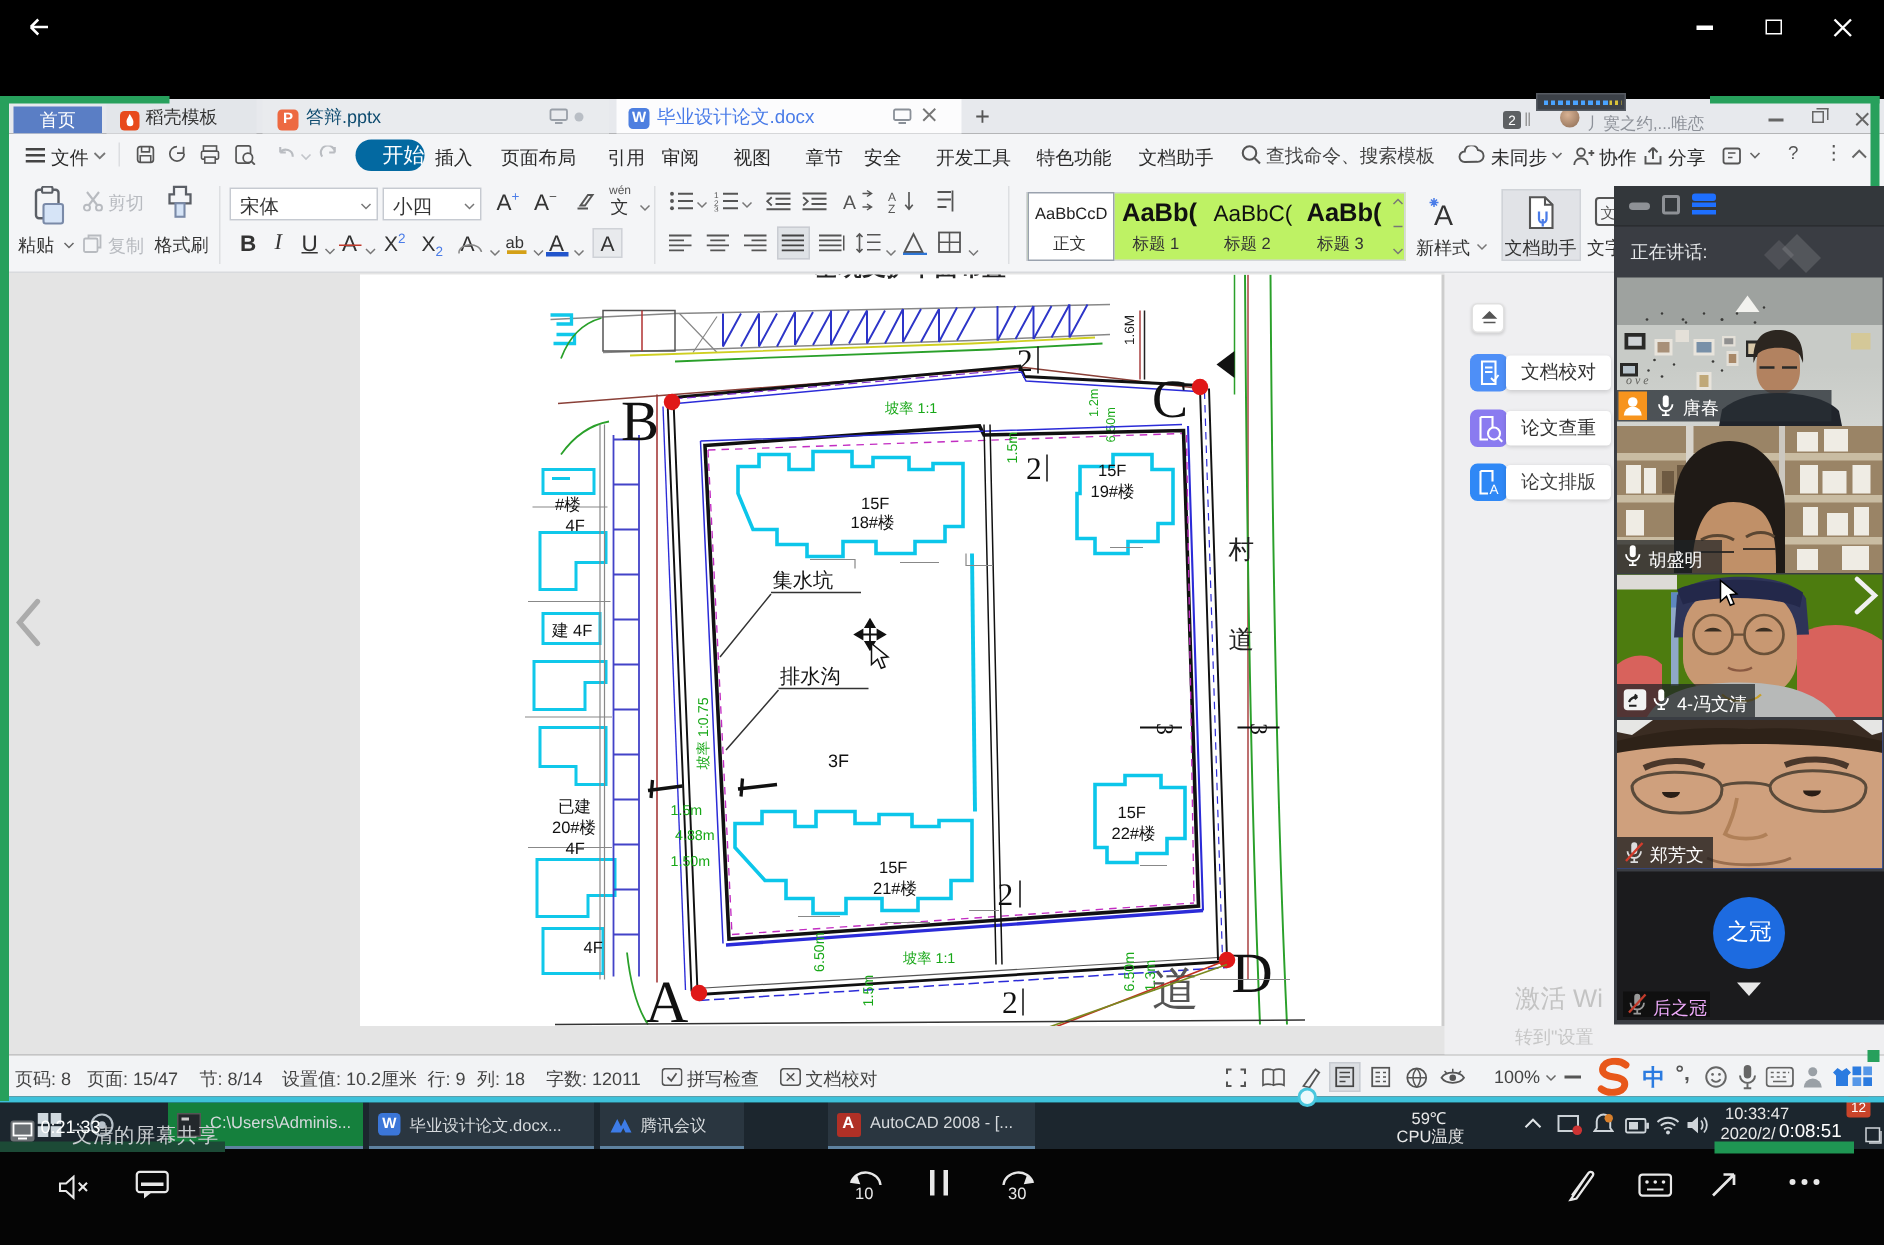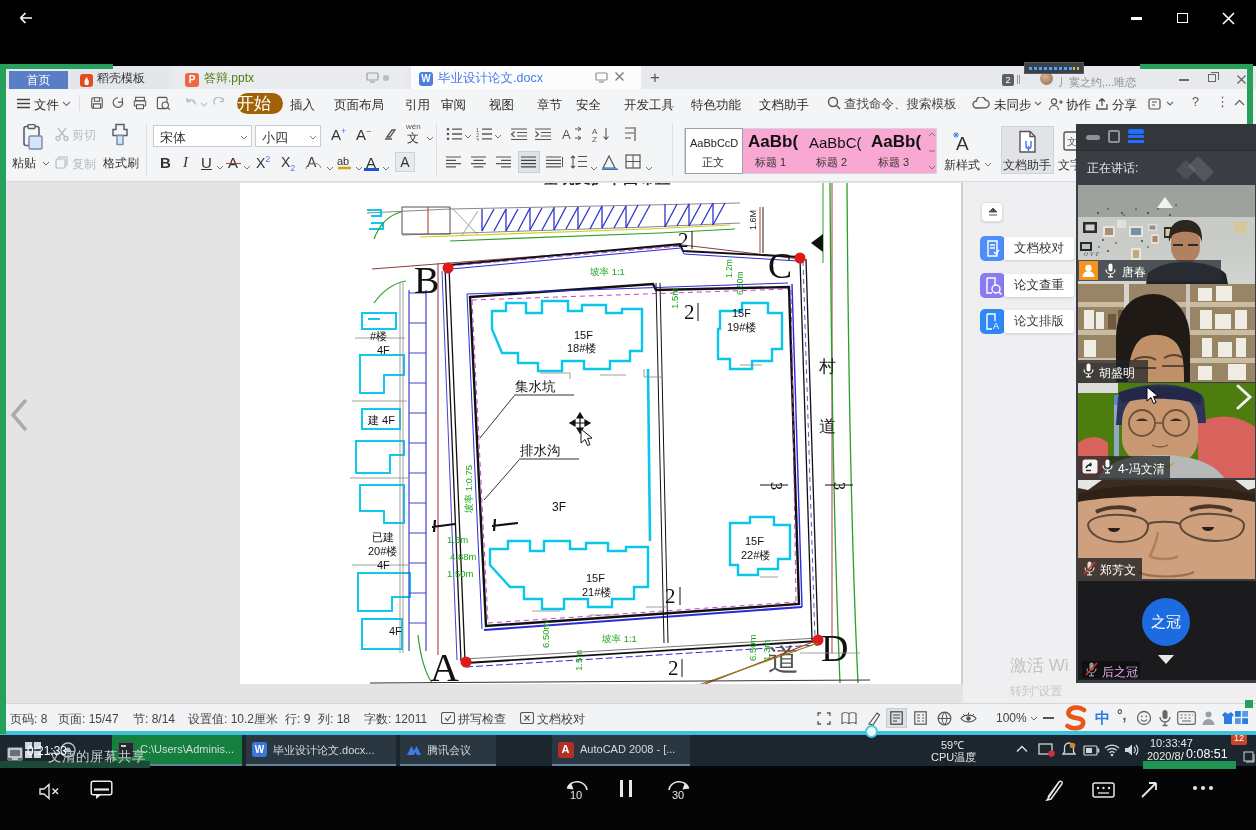--- a/index.html
+++ b/index.html
@@ -29,21 +29,21 @@
   <div class="abs" style="left:71px;top:4px;width:100px;height:23px;background:#E3E6EA;"></div>
   <div class="abs" style="left:80px;top:12px;width:13px;height:13px;background:#E84A1C;border-radius:3px;">
      <svg width="13" height="13" viewBox="0 0 13 13">
         <path d="M6.5 2 C5 5 4 6 4.5 8 a2.2 2.2 0 0 0 4.4 0 C9.3 6.4 8 4.5 6.5 2z" fill="#fff"></path>
       </svg>
   </div>
   <div class="abs txt" style="left:97px;top:8px;font-size:12px;color:#333;">稻壳模板</div>
 
   <div class="abs" style="left:175px;top:4px;width:231px;height:23px;background:#E9EBEE;"></div>
   <div class="abs" style="left:185px;top:11px;width:14px;height:14px;background:#ED6941;border-radius:3px;color:#fff;font-size:10px;font-weight:bold;text-align:center;line-height:14px;">P</div>
-  <div class="abs txt" style="left:204px;top:8px;font-size:12px;color:#4d7c0f;">答辩.pptx</div>
+  <div class="abs txt" style="left:204px;top:8px;font-size:12px;color:#0c4a6e;">答辩.pptx</div>
   <svg class="abs" style="left:366px;top:10px;" width="13" height="11" viewBox="0 0 13 11">
       <rect x="1" y="1" width="11" height="7" rx="1" fill="none" stroke="#9aa0a8" stroke-width="1.2"></rect>
       <path d="M4 10 h5" stroke="#9aa0a8" stroke-width="1.2"></path>
     </svg>
   <div class="abs" style="left:383px;top:13px;width:6px;height:6px;border-radius:50%;background:#b9bec5;"></div>
 
   <div class="abs" style="left:411px;top:4px;width:230px;height:23px;background:#FCFCFD;"></div>
   <div class="abs" style="left:419px;top:10px;width:14px;height:14px;background:#4D7FE0;border-radius:3px;color:#fff;font-size:10px;font-weight:bold;text-align:center;line-height:14px;">W</div>
   <div class="abs txt" style="left:438px;top:8px;font-size:12.5px;color:#4a7ce8;">毕业设计论文.docx</div>
   <svg class="abs" style="left:595px;top:10px;" width="13" height="11" viewBox="0 0 13 11">
@@ -105,21 +105,21 @@
   <svg class="abs" style="left:184px;top:8px;" width="14" height="13" viewBox="0 0 15 14">
       <path d="M3 5 a5 5 0 0 1 9 3 M3 5 v-4 M3 5 h4" fill="none" stroke="#b9bcc1" stroke-width="1.5"></path>
     </svg>
   <svg class="abs" style="left:200px;top:13px;" width="8" height="5" viewBox="0 0 8 5">
       <path d="M1 1 L4 4 L7 1" stroke="#c2c5ca" stroke-width="1.1" fill="none"></path>
     </svg>
   <svg class="abs" style="left:212px;top:8px;" width="14" height="13" viewBox="0 0 15 14">
       <path d="M12 5 a5 5 0 1 0 -9 3 M12 5 v-4 M12 5 h-4" fill="none" stroke="#b9bcc1" stroke-width="1.5"></path>
     </svg>
 
-  <div class="abs" style="left:237px;top:4px;width:46px;height:21px;background:#a16207;border-radius:11px;color:#fff;text-align:left;line-height:21px;font-size:17px;">开始</div>
+  <div class="abs" style="left:237px;top:4px;width:46px;height:21px;background:#0369a1;border-radius:11px;color:#fff;text-align:right;line-height:21px;font-size:14px;">开始</div>
   <div class="abs txt" style="left:290px;top:8px;">插入</div>
   <div class="abs txt" style="left:334px;top:8px;">页面布局</div>
   <div class="abs txt" style="left:405px;top:8px;">引用</div>
   <div class="abs txt" style="left:441px;top:8px;">审阅</div>
   <div class="abs txt" style="left:489px;top:8px;">视图</div>
   <div class="abs txt" style="left:537px;top:8px;">章节</div>
   <div class="abs txt" style="left:576px;top:8px;">安全</div>
   <div class="abs txt" style="left:624px;top:8px;">开发工具</div>
   <div class="abs txt" style="left:691px;top:8px;">特色功能</div>
   <div class="abs txt" style="left:759px;top:8px;">文档助手</div>
@@ -313,21 +313,21 @@
     </svg>
   <svg class="abs" style="left:625px;top:36px;" width="17" height="16" viewBox="0 0 17 16">
       <rect x="1" y="1" width="14" height="13" fill="none" stroke="#555" stroke-width="1.2"></rect>
       <path d="M1 7.5 h14 M8 1 v13" stroke="#555" stroke-width="1"></path>
     </svg>
   <svg class="abs" style="left:645px;top:48px;" width="8" height="5" viewBox="0 0 8 5">
       <path d="M1 1 L4 4 L7 1" stroke="#777" stroke-width="1" fill="none"></path>
     </svg>
   <div class="abs" style="left:672px;top:6px;width:1px;height:52px;background:#DDDFE2;"></div>
 
-  <div class="abs" style="left:684px;top:10px;width:253px;height:46px;background:#f9a8d4;border:1px solid #D4D6DA;">
+  <div class="abs" style="left:684px;top:10px;width:253px;height:46px;background:#bef264;border:1px solid #D4D6DA;">
     <div class="abs" style="left:0px;top:-1px;width:58px;height:46px;background:#fff;border:1px solid #9aa2ae;"></div>
     <div class="abs txt" style="left:5px;top:8px;font-size:11px;color:#222;">AaBbCcD</div>
     <div class="abs txt" style="left:17px;top:26px;font-size:11px;">正文</div>
     <div class="abs txt" style="left:63px;top:3px;font-size:17px;font-weight:bold;color:#111;">AaBb(</div>
     <div class="abs txt" style="left:70px;top:26px;font-size:11px;">标题 1</div>
     <div class="abs txt" style="left:124px;top:5px;font-size:15px;color:#111;">AaBbC(</div>
     <div class="abs txt" style="left:131px;top:26px;font-size:11px;">标题 2</div>
     <div class="abs txt" style="left:186px;top:3px;font-size:17px;font-weight:bold;color:#111;">AaBb(</div>
     <div class="abs txt" style="left:193px;top:26px;font-size:11px;">标题 3</div>
     <svg class="abs" style="left:243px;top:2px;" width="8" height="40" viewBox="0 0 8 40">
@@ -721,21 +721,21 @@
     </svg>
   <svg class="abs" style="left:1104px;top:8px;" width="16" height="14" viewBox="0 0 16 14">
       <path d="M1 5 a10 10 0 0 1 14 0 M3.2 7.4 a7 7 0 0 1 9.6 0 M5.4 9.8 a4 4 0 0 1 5.2 0" fill="none" stroke="#cfd5da" stroke-width="1.3"></path>
       <circle cx="8" cy="12" r="1.3" fill="#cfd5da"></circle>
     </svg>
   <svg class="abs" style="left:1124px;top:8px;" width="16" height="14" viewBox="0 0 16 14">
       <path d="M1 5 h3 L8 1.5 V12.5 L4 9 H1 z" fill="#cfd5da"></path>
       <path d="M10 4 a4.5 4.5 0 0 1 0 6 M12 2 a7.5 7.5 0 0 1 0 10" fill="none" stroke="#cfd5da" stroke-width="1.2"></path>
     </svg>
   <div class="abs txt" style="left:1150px;top:2px;font-size:11px;color:#e8e8e8;">10:33:47</div>
-  <div class="abs txt" style="left:1147px;top:15px;font-size:11px;color:#e8e8e8;">2020/8/</div>
+  <div class="abs txt" style="left:1147px;top:15px;font-size:11px;color:#e8e8e8;">2020/2/</div>
   <div class="abs" style="left:1231px;top:-4px;width:16px;height:14px;background:#C9442A;border-radius:2px;color:#fff;font-size:9px;text-align:center;line-height:14px;">12</div>
   <svg class="abs" style="left:1243px;top:16px;" width="12" height="12" viewBox="0 0 12 12">
       <rect x="1" y="1" width="9" height="9" fill="none" stroke="#cfd5da" stroke-width="1"></rect>
       <path d="M3 11 h8 V3" stroke="#cfd5da" stroke-width="1" fill="none"></path>
     </svg>
 </div>
 
 <div class="abs" style="left:0;top:731px;width:1256px;height:3.5px;background:#3EC1DA;z-index:40;"></div>
 <div class="abs" style="left:865px;top:725px;width:13px;height:13px;border-radius:50%;background:#EAF9FC;border:2.5px solid #49C7DE;z-index:41;"></div>
 

